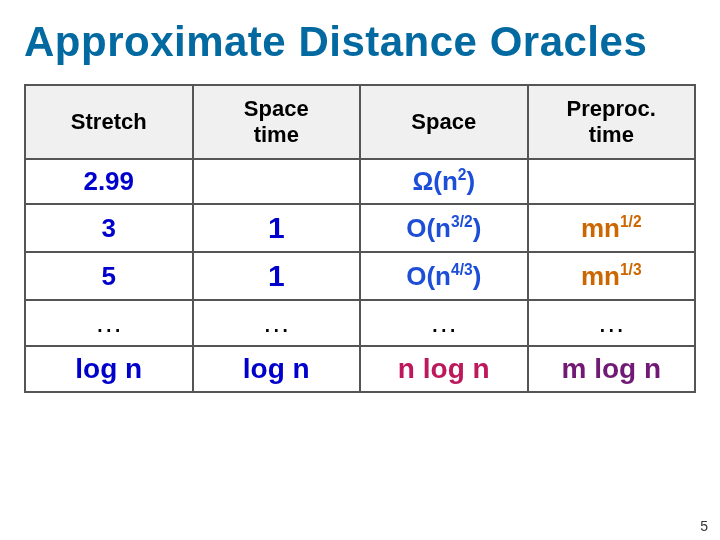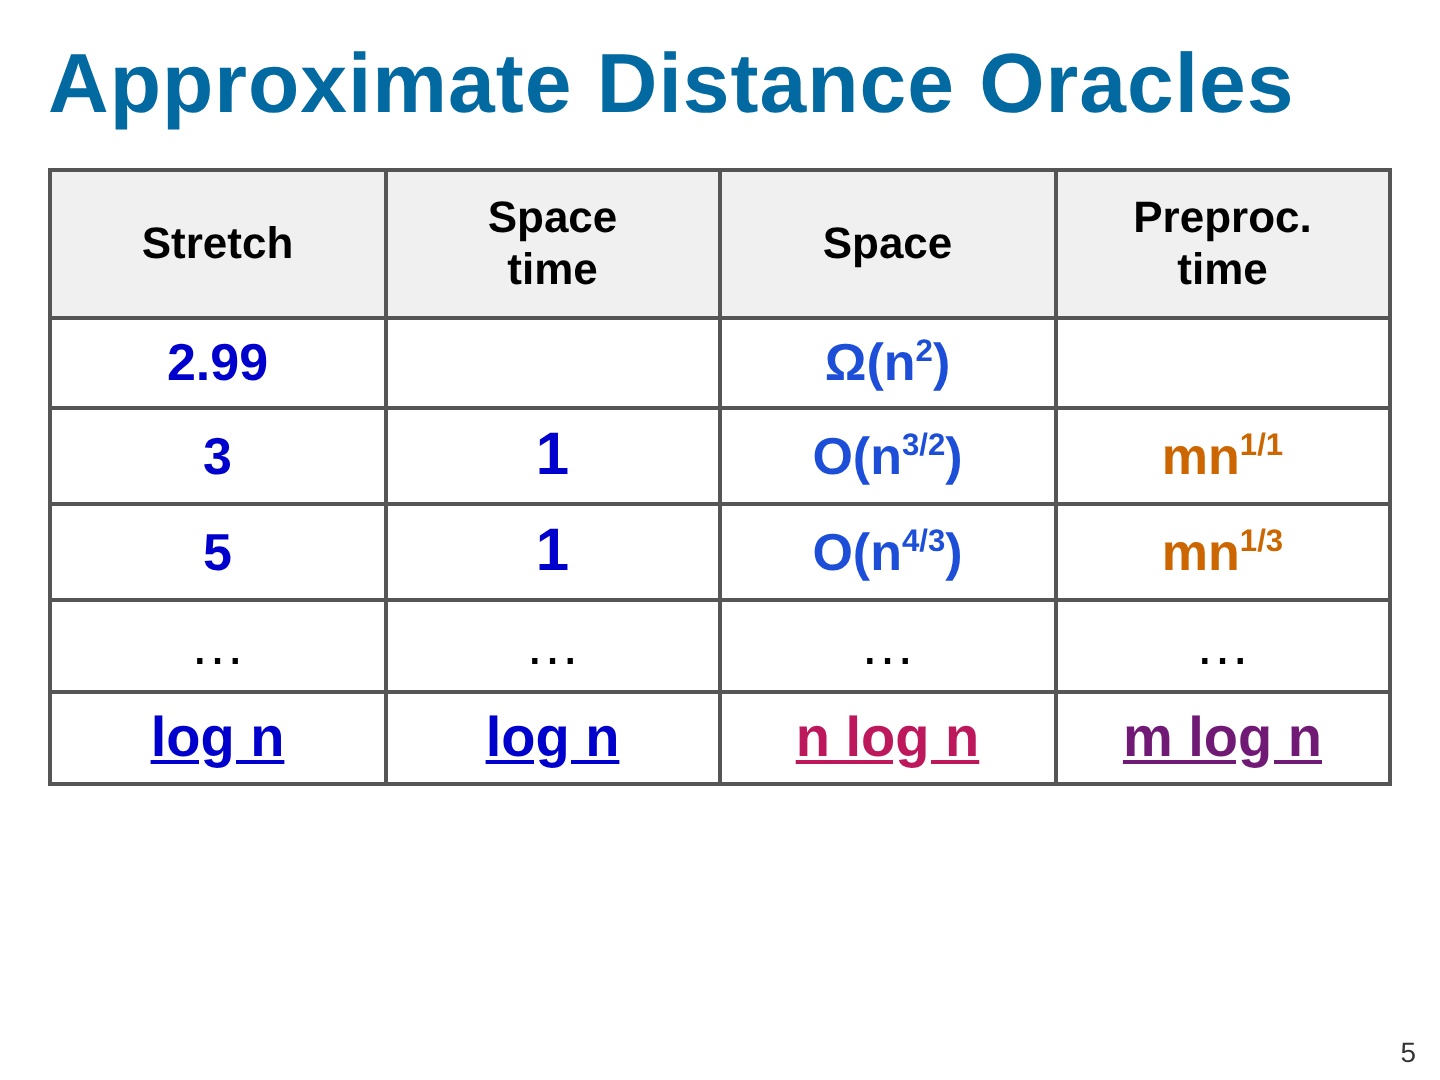--- a/index.html
+++ b/index.html
@@ -83,21 +83,20 @@
     
     td.dots {
       font-size: 28px;
       color: #000;
     }
 
     
     td.logrow {
       font-size: 28px;
       font-weight: bold;
-      text-decoration: underline;
     }
     td.logrow.stretch {
       color: #0000cc;
     }
     td.logrow.qtime {
       color: #0000cc;
     }
     td.logrow.space {
       color: #be185d;
     }
@@ -148,21 +147,21 @@
         <td class="stretch">2.99</td>
         <td class="qtime"></td>
         <td class="space">Ω(n<sup>2</sup>)</td>
         <td class="preproc"></td>
       </tr>
 
       <tr>
         <td class="stretch">3</td>
         <td class="qtime">1</td>
         <td class="space">O(n<sup>3/2</sup>)</td>
-        <td class="preproc">mn<sup>1/1</sup></td>
+        <td class="preproc">mn<sup>1/2</sup></td>
       </tr>
 
 
       <tr>
         <td class="stretch">5</td>
         <td class="qtime">1</td>
         <td class="space">O(n<sup>4/3</sup>)</td>
         <td class="preproc">mn<sup>1/3</sup></td>
       </tr>
 

